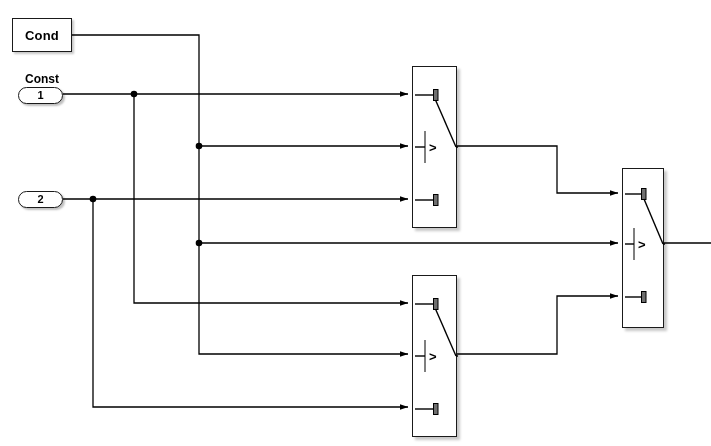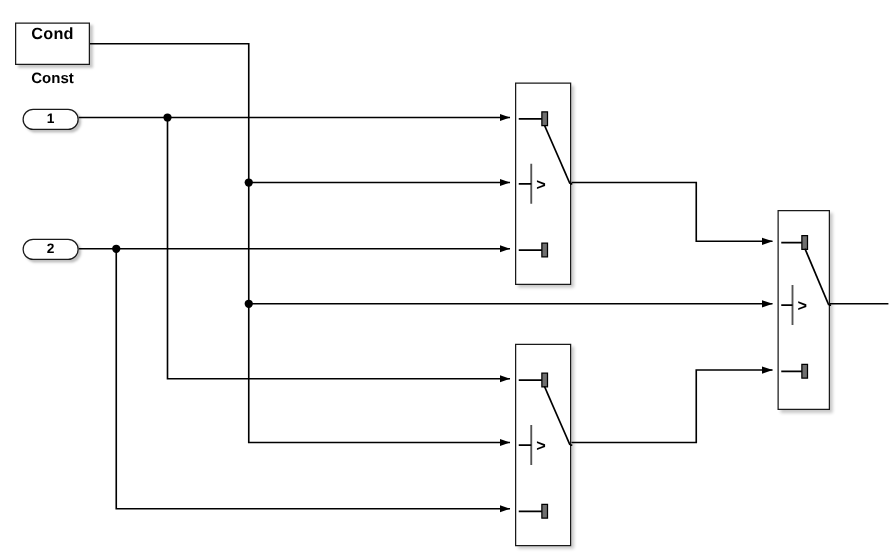--- a/index.html
+++ b/index.html
@@ -24,21 +24,21 @@
   }
   .block {
     position: absolute;
     box-sizing: border-box;
     background: #ffffff;
     border: 1.6px solid #1a1a1a;
     box-shadow: 2px 2px 2px rgba(0,0,0,0.22);
   }
   .const-block {
     display: flex;
-    align-items: flex-start;
+    align-items: center;
     justify-content: center;
   }
   .const-label-inner {
     font-size: 13px;
     font-weight: bold;
     color: #000000;
     letter-spacing: 0.2px;
   }
   .block-caption {
     position: absolute;
@@ -117,21 +117,21 @@
       <circle cx="134" cy="94" r="3.3"></circle>
       <circle cx="199" cy="146" r="3.3"></circle>
       <circle cx="199" cy="243" r="3.3"></circle>
       <circle cx="93" cy="199" r="3.3"></circle>
     </g>
   </svg>
 
   <div class="block const-block" style="left:12px; top:18px; width:60px; height:34px;">
     <span class="const-label-inner">Cond</span>
   </div>
-  <div class="block-caption" style="left:12px; top:55px; width:60px;">Const</div>
+  <div class="block-caption" style="left:12px; top:72px; width:60px;">Const</div>
 
   <div class="port-block" style="left:18px; top:87px; width:45px; height:17px;">
     <span class="port-num">1</span>
   </div>
 
   <div class="port-block" style="left:18px; top:191px; width:45px; height:17px;">
     <span class="port-num">2</span>
   </div>
 
   <div class="switch-block" style="left:412px; top:66px; width:45px; height:162px;">

